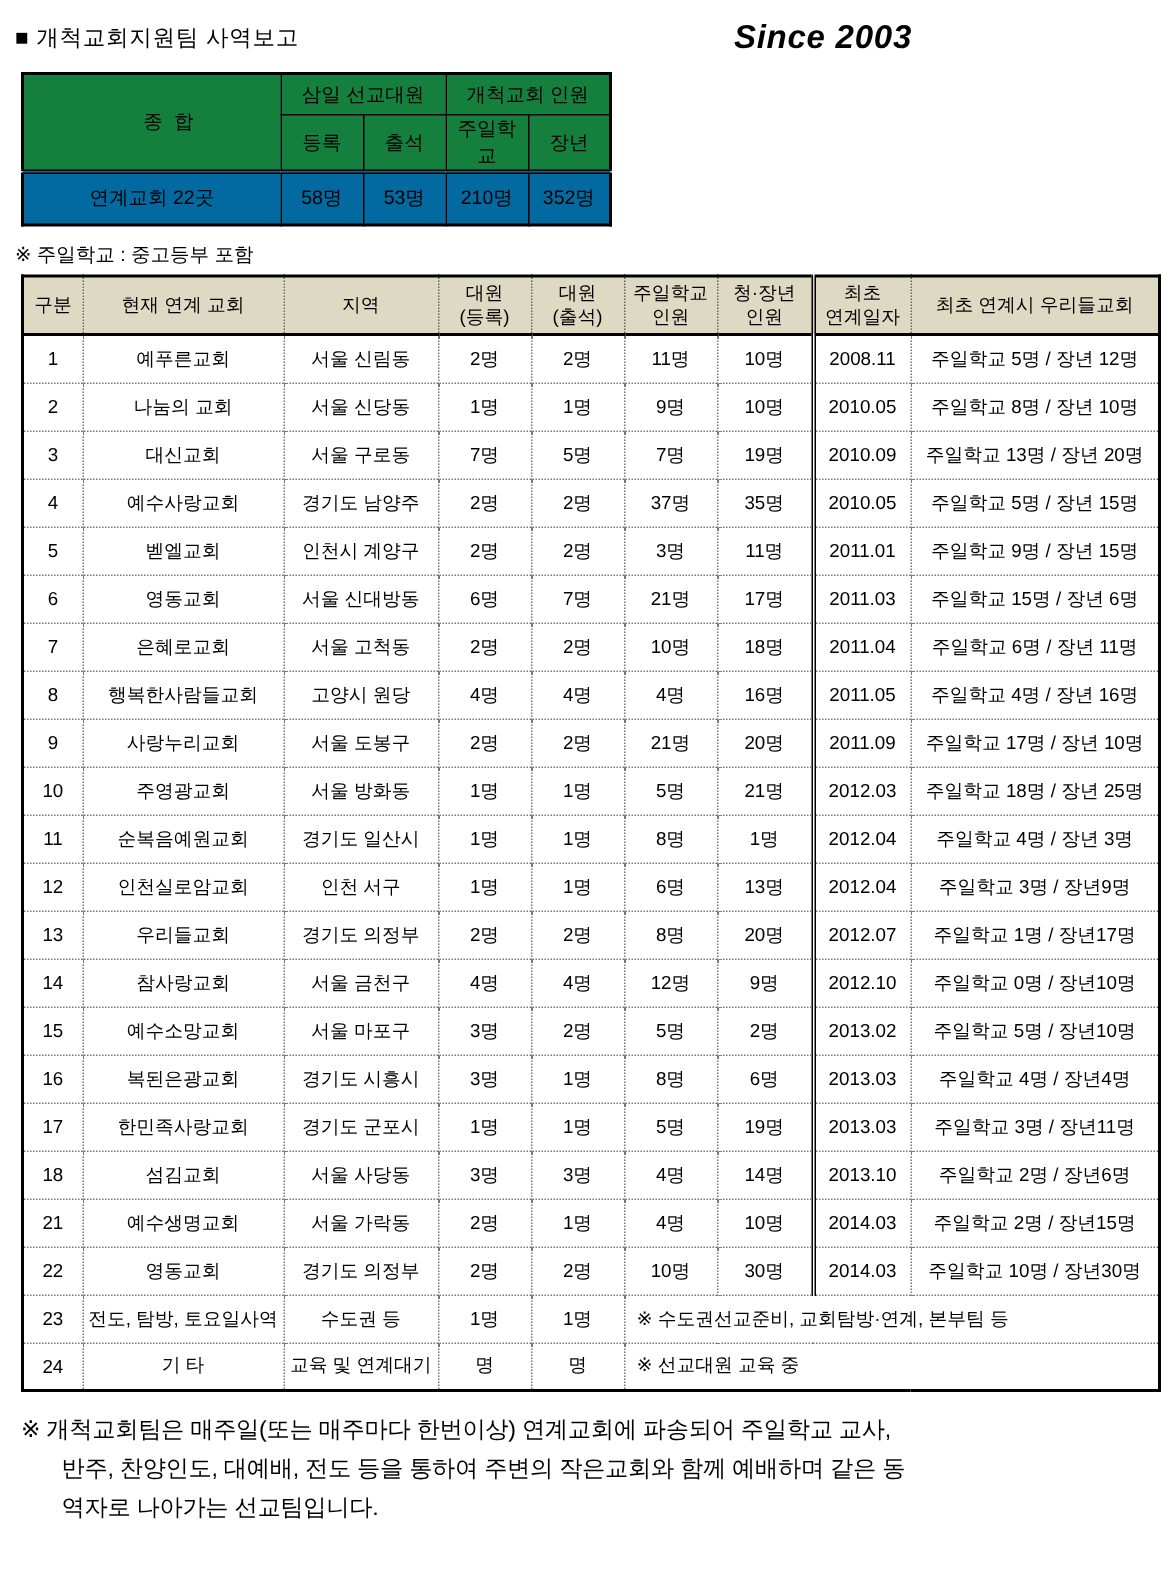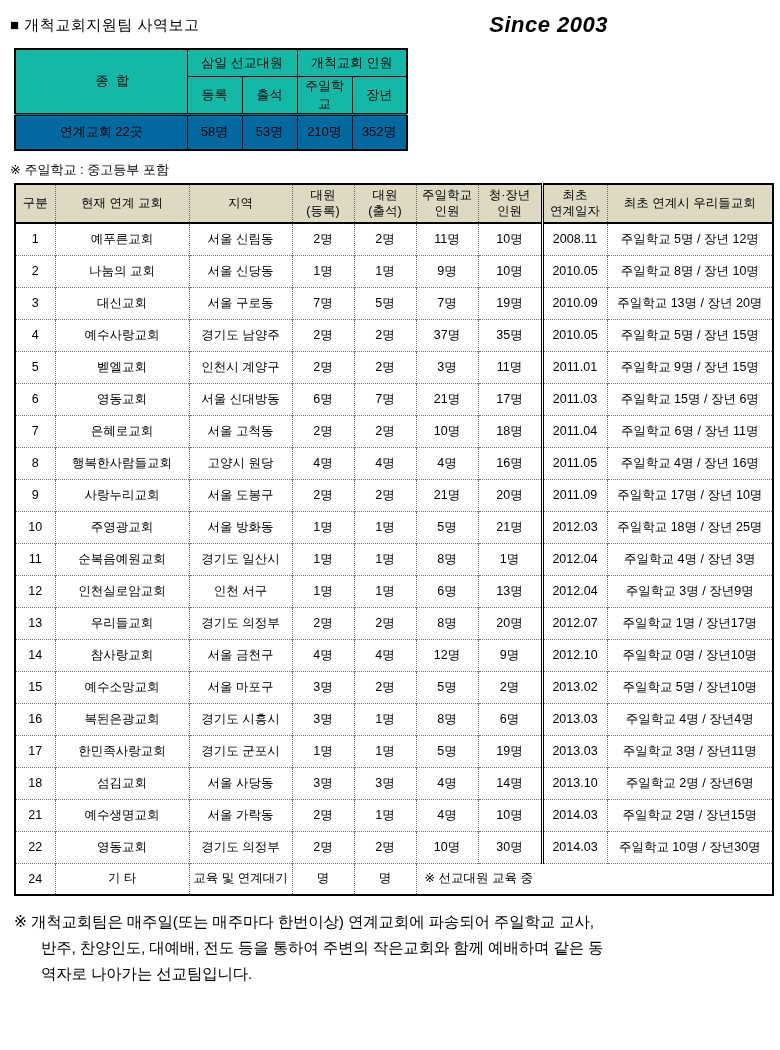--- a/index.html
+++ b/index.html
@@ -17,21 +17,21 @@
   .doc-title { font-size: 15px; letter-spacing: 0.5px; padding-top: 4px; }
   .since { font-size: 22px; font-weight: bold; font-style: italic; letter-spacing: 0.5px; }
 
   
   table { border-collapse: collapse; table-layout: fixed; }
   .summary { margin-top: 10px; margin-left: 4px; width: 394px; border: 2px solid #000; }
   .summary td {
     border: 1px solid #000; text-align: center; vertical-align: middle;
     font-size: 13px; padding: 0 2px;
   }
-  .summary .hd { background: #14b8a6; height: 27px; }
+  .summary .hd { background: #15803d; height: 27px; }
   .summary .c1 { width: 172px; letter-spacing: 2px; padding-left: 26px; }
   .summary .datarow td { height: 36px; border-top: 3px double #000; background: #0369a1; }
 
   
   .note-top { text-align: left; font-size: 13px; margin: 10px 4px 4px 0; }
 
   
   .main { margin-left: 4px; width: 760px; border: 2px solid #000; }
   .main th {
     background: #DDD9C3; font-weight: normal; font-size: 12.5px;
@@ -332,20 +332,28 @@
           <td>영동교회</td>
           <td>경기도 의정부</td>
           <td>2명</td>
           <td>2명</td>
           <td>10명</td>
           <td>30명</td>
           <td class="dbl">2014.03</td>
           <td>주일학교 10명 / 장년30명</td>
         </tr>
         <tr>
+          <td>23</td>
+          <td>전도, 탐방, 토요일사역</td>
+          <td>수도권 등</td>
+          <td>1명</td>
+          <td>1명</td>
+          <td class="note" colspan="4">※ 수도권선교준비, 교회탐방·연계, 본부팀 등</td>
+        </tr>
+        <tr>
           <td>24</td>
           <td>기 타</td>
           <td>교육 및 연계대기</td>
           <td>명</td>
           <td>명</td>
           <td class="note" colspan="4">※ 선교대원 교육 중</td>
         </tr>
       </tbody>
   </table>
 

